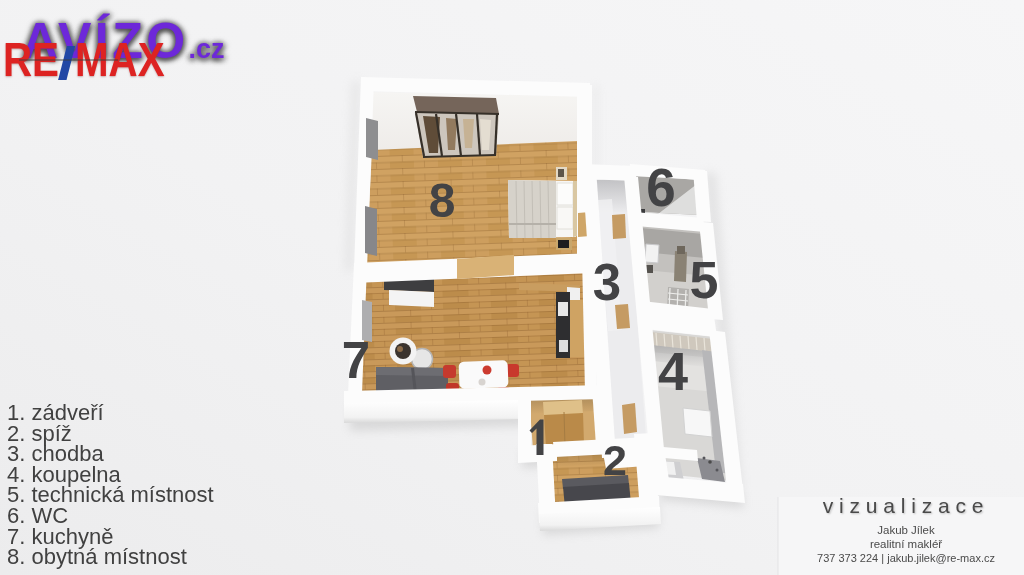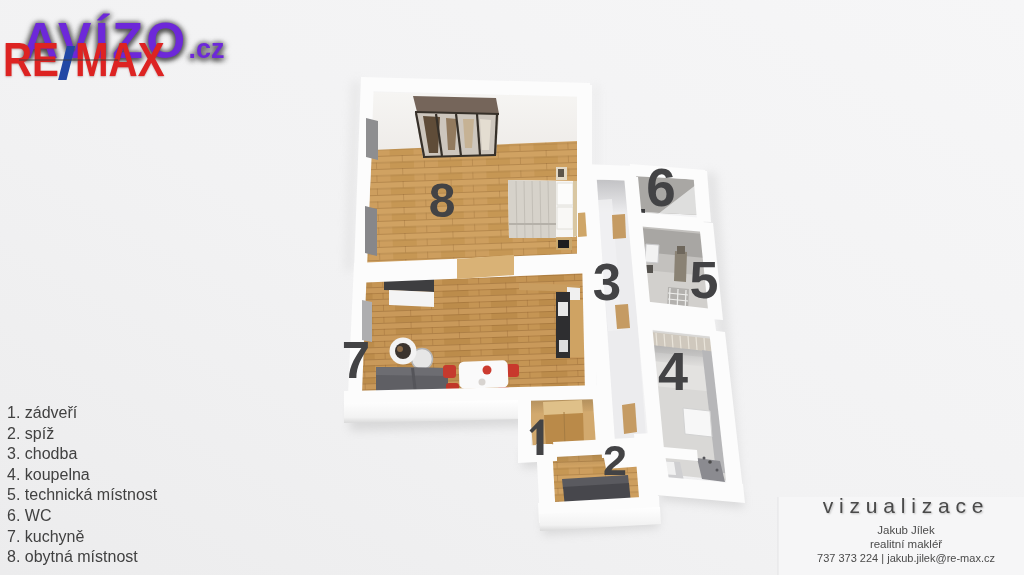--- a/index.html
+++ b/index.html
@@ -7,21 +7,21 @@
     background:#f3f3f4;font-family:"Liberation Sans",sans-serif;}
   #avizo{position:absolute;left:22px;top:12px;font-size:50px;font-weight:700;letter-spacing:3.5px;
     color:#6d28d9;
     text-shadow:0 3px 5px rgba(70,70,70,.9), 0 -2px 4px rgba(100,100,100,.55), 3px 1px 5px rgba(80,80,80,.55), -3px 1px 5px rgba(80,80,80,.55);}
   #avizo .cz{font-size:27px;letter-spacing:0;}
   #remax{position:absolute;left:3px;top:32px;font-size:48px;font-weight:700;transform:scaleX(.84);transform-origin:0 0;
     color:#dd2322;text-shadow:0 1px 2px rgba(120,40,40,.35);}
   #remax .sl{display:inline-block;width:10px;height:34px;background:#2247a5;
     transform:skewX(-17deg) translateY(4px);margin:0 4px 0 5px;}
   #remax .bar{position:absolute;left:19px;top:27px;width:118px;height:2px;background:rgba(60,60,60,.45);}
-  #list{position:absolute;left:7px;top:403px;font-size:16px;line-height:20.6px;
+  #list{position:absolute;left:7px;top:403px;font-size:22px;line-height:20.6px;
     color:#414141;}
   #viz{position:absolute;left:780px;top:494px;width:252px;text-align:center;color:#4a4a4a;}
   #viz .big{font-size:21px;letter-spacing:5.8px;color:#4a4a4a;
     text-shadow:1px 1px 2px rgba(0,0,0,.22);}
   #viz .l1{font-size:11.5px;margin-top:6px;}
   #viz .l2{font-size:11.5px;margin-top:1.5px;}
   #viz .l3{font-size:11px;margin-top:2px;}
   svg{position:absolute;left:0;top:0;}
   .num{font-family:"Liberation Sans",sans-serif;font-weight:700;fill:#434345;text-anchor:middle;}
 </style>

